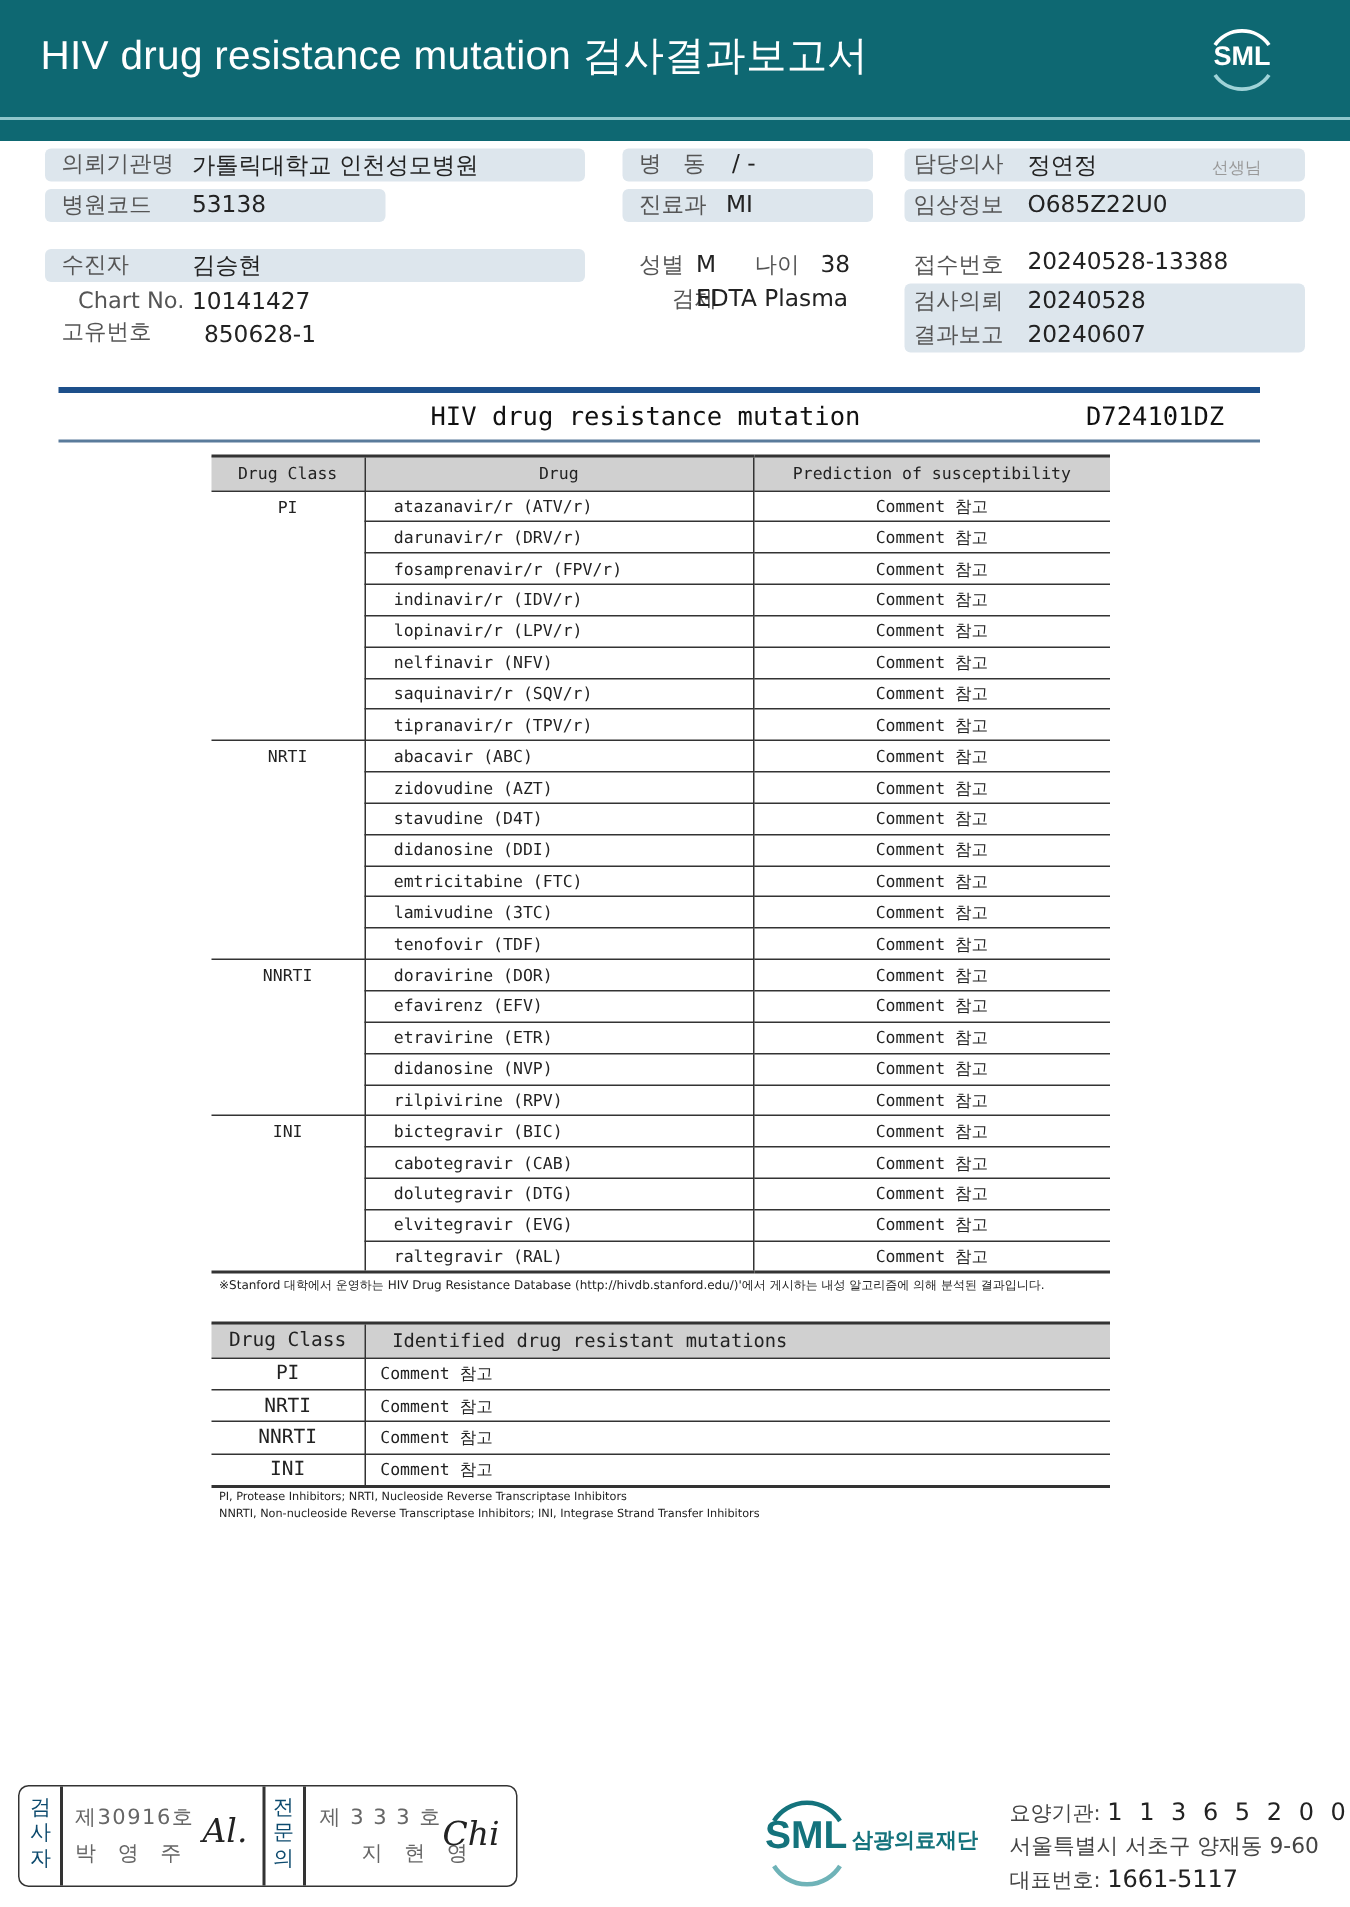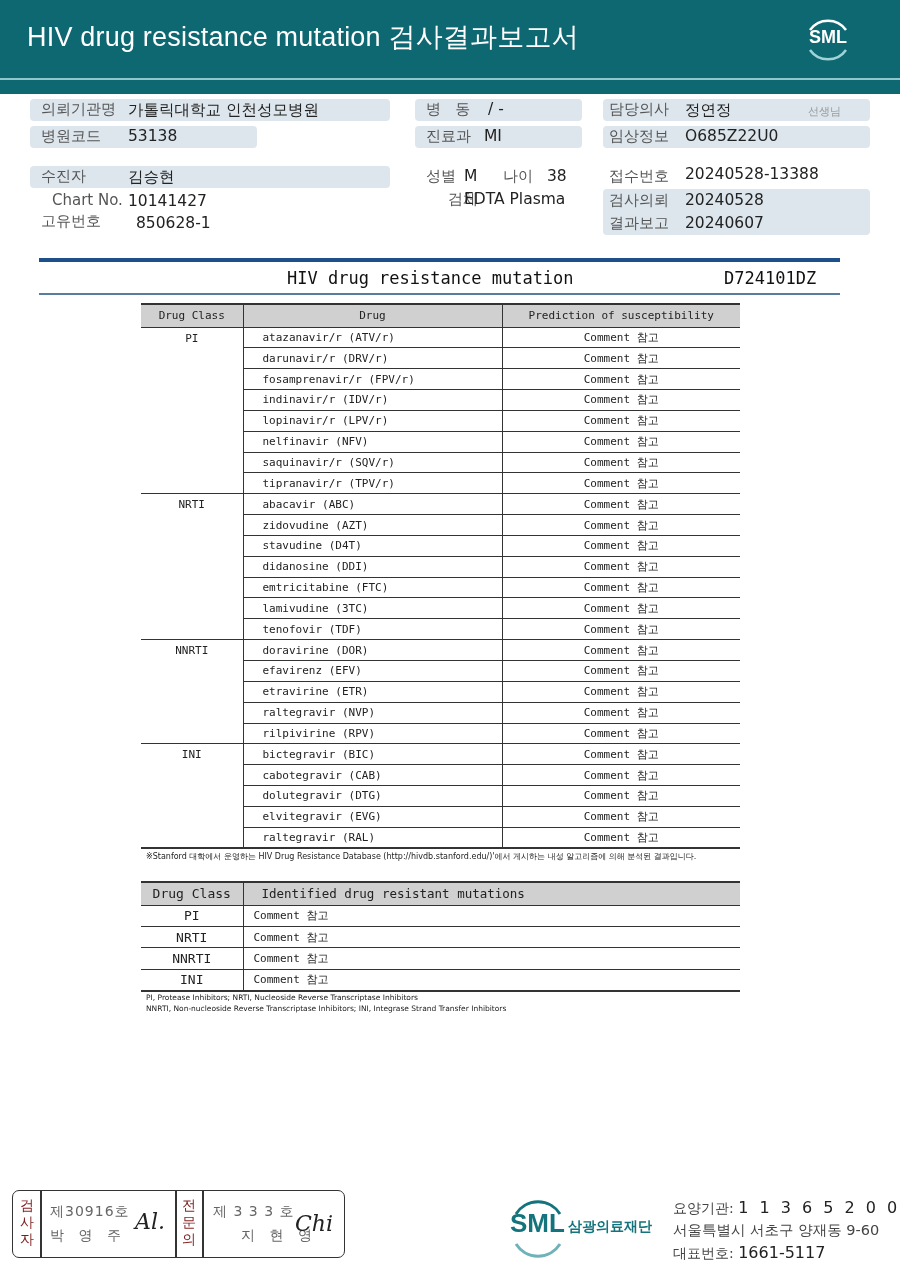--- a/index.html
+++ b/index.html
@@ -37,21 +37,21 @@
   .t2 { position: absolute; left: 141px; top: 881px; width: 599px; }
   .t2 th { background: #d0d0d0; font-weight: normal; height: 23px; border-top: 2px solid #333; border-bottom: 1px solid #333; font-size: 12.5px; }
   .t2 td { height: 21.4px; border-bottom: 1px solid #333; padding: 0; font-size: 11px; }
   .t2 .c-class { width: 102px; text-align: center; border-right: 1px solid #333; font-size: 13px; }
   .t2 .c-mut { padding-left: 10px; }
   .t2 th.c-mut { text-align: left; padding-left: 18px; }
 
   .footnote2 { position: absolute; left: 146px; top: 992px; font-size: 7.5px; line-height: 11px; color: #222; white-space: nowrap; font-family: "DejaVu Sans", sans-serif; }
 
   .sig-box { position: absolute; left: 12px; top: 1190px; width: 333px; height: 68px; border: 1.5px solid #333; border-radius: 7px; }
-  .sig-vlabel { position: absolute; font-size: 14px; color: #7f1d1d; line-height: 17px; text-align: center; width: 20px; }
+  .sig-vlabel { position: absolute; font-size: 14px; color: #0c4a6e; line-height: 17px; text-align: center; width: 20px; }
   .sig-div { position: absolute; top: 0; width: 1.5px; height: 100%; background: #333; }
   .sig-text { position: absolute; font-size: 14px; color: #666; white-space: nowrap; letter-spacing: 1px; }
   .sig-scribble { position: absolute; font-family: "DejaVu Serif", serif; font-style: italic; font-size: 22px; color: #222; }
 
   .sml-foot-logo { position: absolute; left: 510px; top: 1198px; width: 150px; height: 60px; }
   .sml-foot-logo .mark { position: absolute; left: 0; top: 10px; font-family: "Liberation Sans", sans-serif; font-weight: bold; font-size: 26px; color: #14737c; }
   .sml-foot-logo .name { position: absolute; left: 58px; top: 20px; font-size: 14px; font-weight: bold; color: #14737c; white-space: nowrap; }
   .foot-info { position: absolute; left: 673px; font-size: 14px; color: #444; white-space: nowrap; }
   .foot-info b { font-size: 16px; color: #222; font-weight: normal; letter-spacing: 3px; }
 </style>
@@ -205,21 +205,21 @@
       </tr>
     <tr>
         <td class="c-drug">efavirenz (EFV)</td>
         <td class="c-pred">Comment 참고</td>
       </tr>
     <tr>
         <td class="c-drug">etravirine (ETR)</td>
         <td class="c-pred">Comment 참고</td>
       </tr>
     <tr>
-        <td class="c-drug">raltegravir (NVP)</td>
+        <td class="c-drug">didanosine (NVP)</td>
         <td class="c-pred">Comment 참고</td>
       </tr>
     <tr>
         <td class="c-drug">rilpivirine (RPV)</td>
         <td class="c-pred">Comment 참고</td>
       </tr>
 
     <tr>
         <td class="c-class" rowspan="5" style="border-bottom:2px solid #333;">INI</td>
         <td class="c-drug">bictegravir (BIC)</td>

